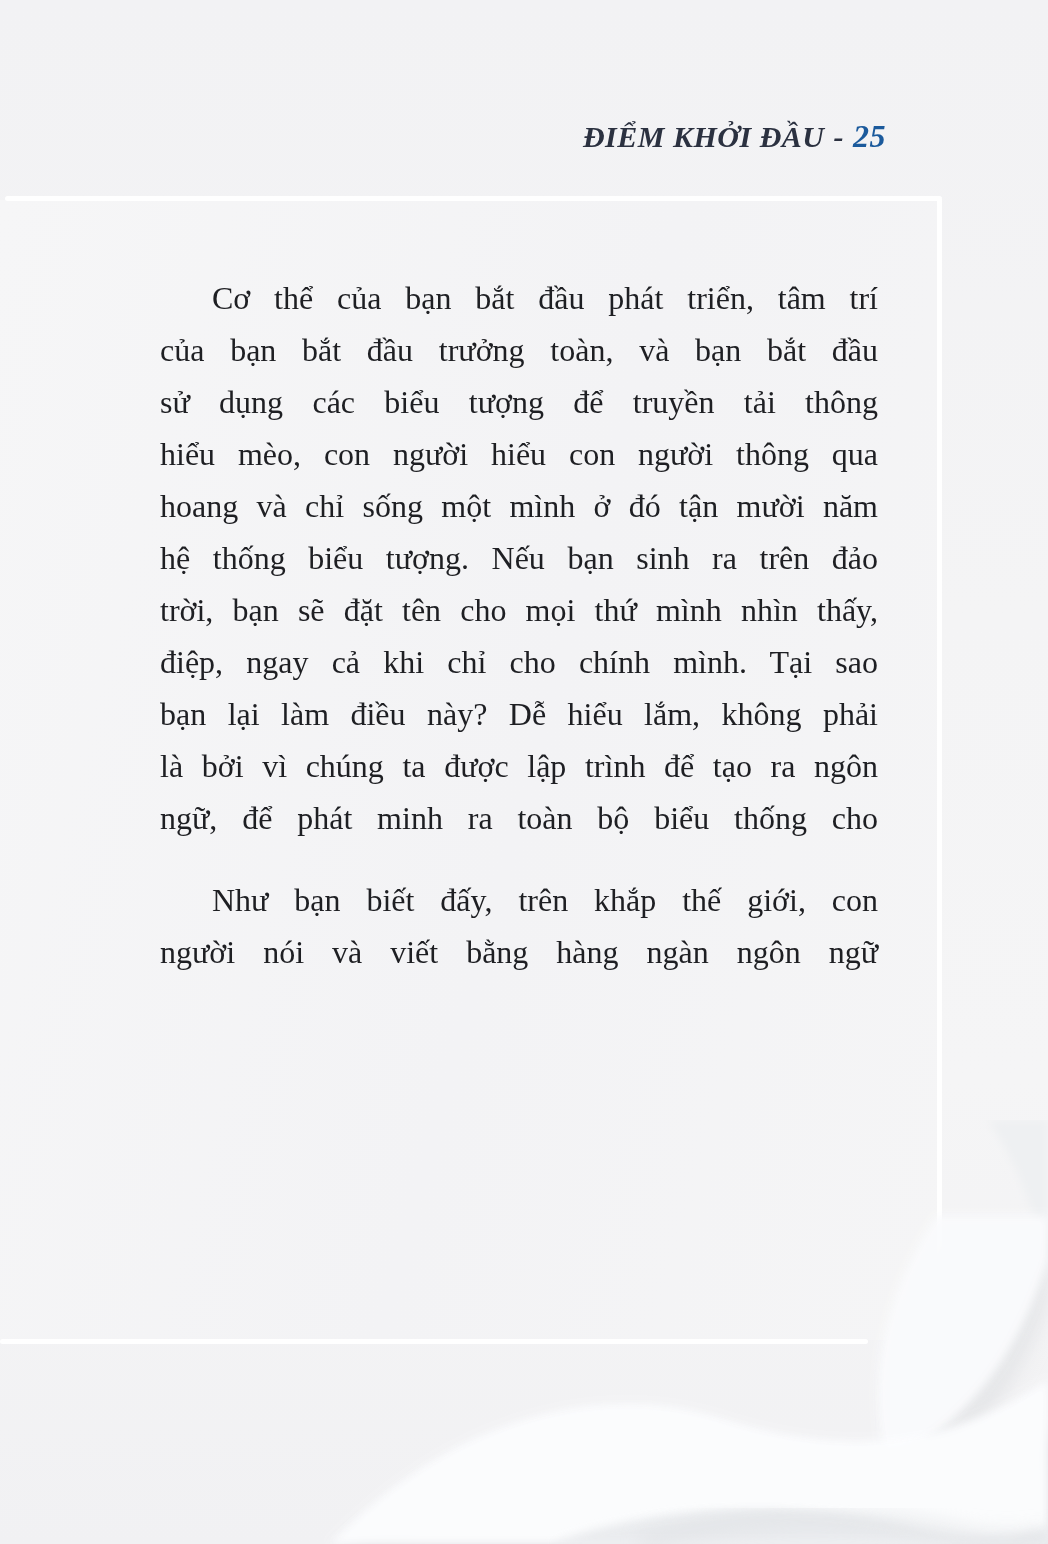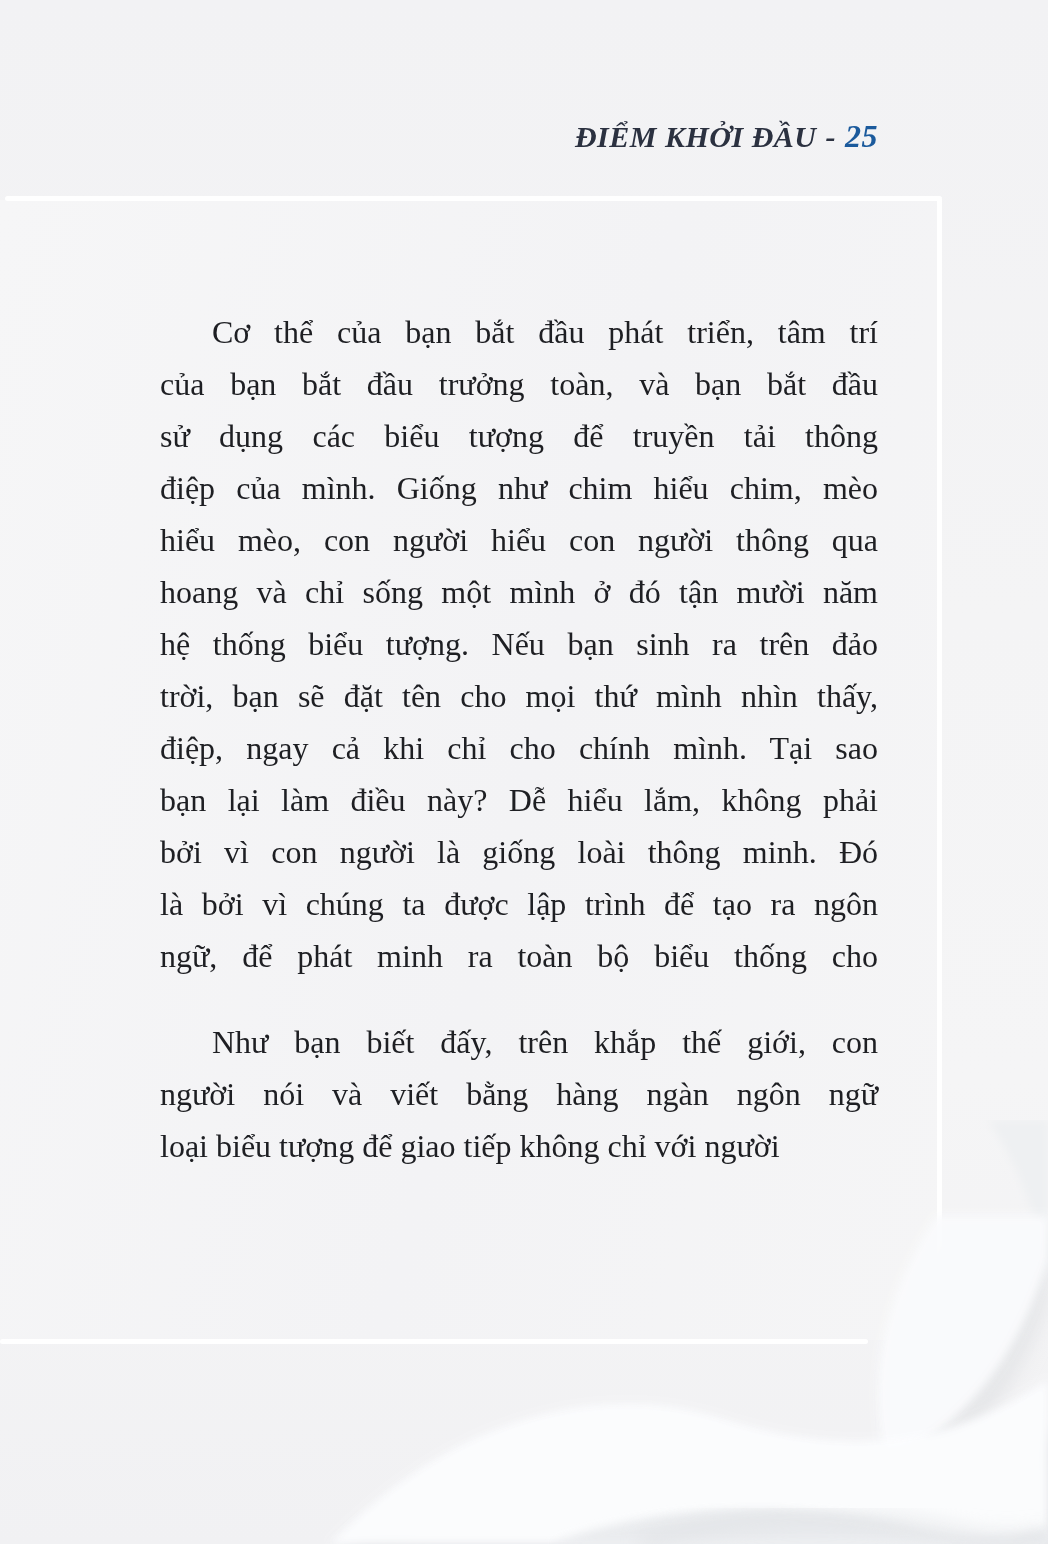--- a/index.html
+++ b/index.html
@@ -15,41 +15,41 @@
   .frame-fill{
     position:absolute;left:0px;top:200px;width:937px;height:1140px;
     background:linear-gradient(105deg,#f6f6f7 0%,#f3f3f5 55%,#f5f5f6 100%);
   }
   
   .line-h-top{position:absolute;left:5px;top:196px;width:936px;height:5px;background:#ffffff;border-radius:3px;}
   .line-v-right{position:absolute;left:937px;top:196px;width:5px;height:1064px;background:#ffffff;border-radius:3px;}
   .line-h-bottom{position:absolute;left:0px;top:1339px;width:868px;height:5px;background:#ffffff;border-radius:3px;}
 
   .running-head{
-    position:absolute;left:160px;top:118px;width:718px;
+    position:absolute;left:168px;top:118px;width:718px;
     text-align:right;
     font-style:italic;font-weight:700;
     font-size:30px;line-height:36px;
     color:#2b3140;letter-spacing:.5px;
     white-space:nowrap;
   }
   .running-head .sep{margin:0 9px;color:#2b3140;}
   .running-head .pagenum{color:#1b5a9c;font-size:32px;}
 
   .body-text{
     position:absolute;left:160px;top:272px;width:718px;
     font-size:32px;line-height:52px;color:#1e1f23;
   }
   .paragraph{margin:0 0 30px 0;}
   .line{
     text-align:justify;text-justify:inter-word;
     text-align-last:justify;
     white-space:normal;
   }
-  .line.first{padding-left:52px;margin-top:34px;}
+  .line.first{padding-left:52px;}
   .line.last{text-align-last:left;}
 
   .petals{position:absolute;left:300px;top:1120px;width:748px;height:424px;pointer-events:none;}
 </style>
 </head>
 <body>
 
 <div class="page">
 
   <div class="frame-fill"></div>
@@ -84,31 +84,28 @@
     <path d="M250,424 C370,378 520,384 620,408 C670,419 712,419 748,408 L748,424 Z" fill="#e7e9ec" opacity="0.85" filter="url(#soft)"></path>
 
     <path d="M340,424 C440,388 560,392 650,412 C690,421 724,421 748,414" fill="none" stroke="#dfe1e4" stroke-width="16" opacity="0.6" filter="url(#softer)"></path>
   </svg>
 
   <div class="body-text">
       <div class="paragraph">
         <div class="line first">Cơ thể của bạn bắt đầu phát triển, tâm trí</div>
         <div class="line">của bạn bắt đầu trưởng toàn, và bạn bắt đầu</div>
         <div class="line">sử dụng các biểu tượng để truyền tải thông</div>
-        <div class="line">điệp của mình. Giống như chim hiểu chim, mèo</div>
         <div class="line">hiểu mèo, con người hiểu con người thông qua</div>
         <div class="line">hoang và chỉ sống một mình ở đó tận mười năm</div>
         <div class="line">hệ thống biểu tượng. Nếu bạn sinh ra trên đảo</div>
         <div class="line">trời, bạn sẽ đặt tên cho mọi thứ mình nhìn thấy,</div>
         <div class="line">điệp, ngay cả khi chỉ cho chính mình. Tại sao</div>
         <div class="line">bạn lại làm điều này? Dễ hiểu lắm, không phải</div>
-        <div class="line">bởi vì con người là giống loài thông minh. Đó</div>
         <div class="line">là bởi vì chúng ta được lập trình để tạo ra ngôn</div>
         <div class="line">ngữ, để phát minh ra toàn bộ biểu thống cho</div>
       </div>
       <div class="paragraph">
         <div class="line first">Như bạn biết đấy, trên khắp thế giới, con</div>
         <div class="line">người nói và viết bằng hàng ngàn ngôn ngữ</div>
-        <div class="line last">loại biểu tượng để giao tiếp không chỉ với người</div>
       </div>
     </div>
 
 </div>
 
 </body></html>

